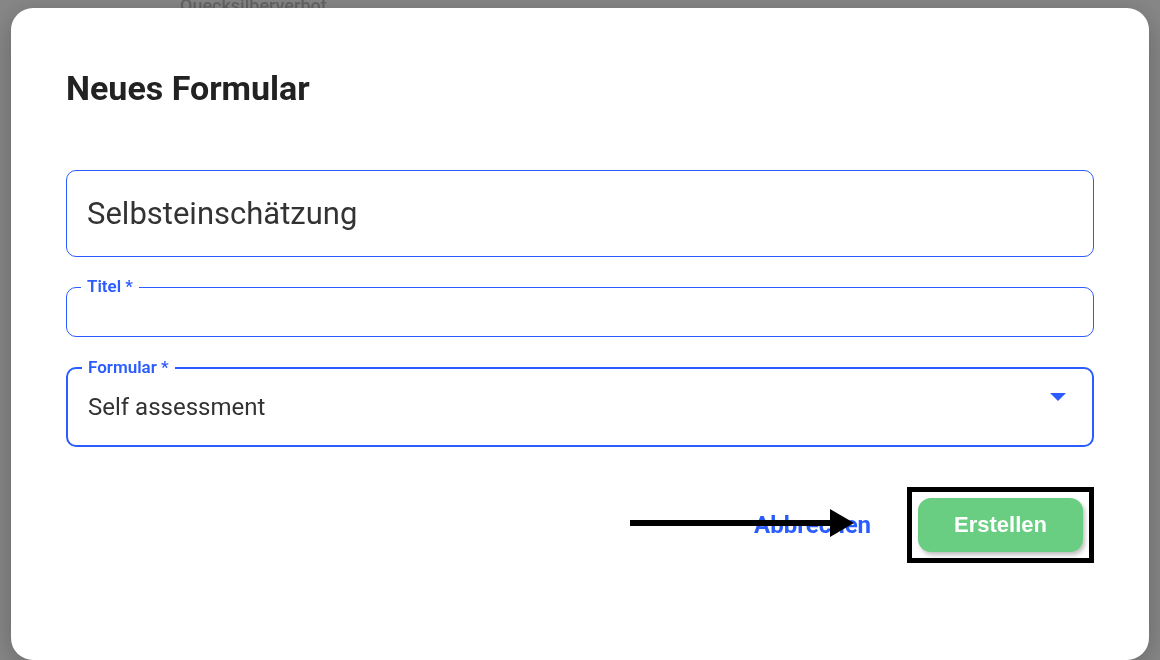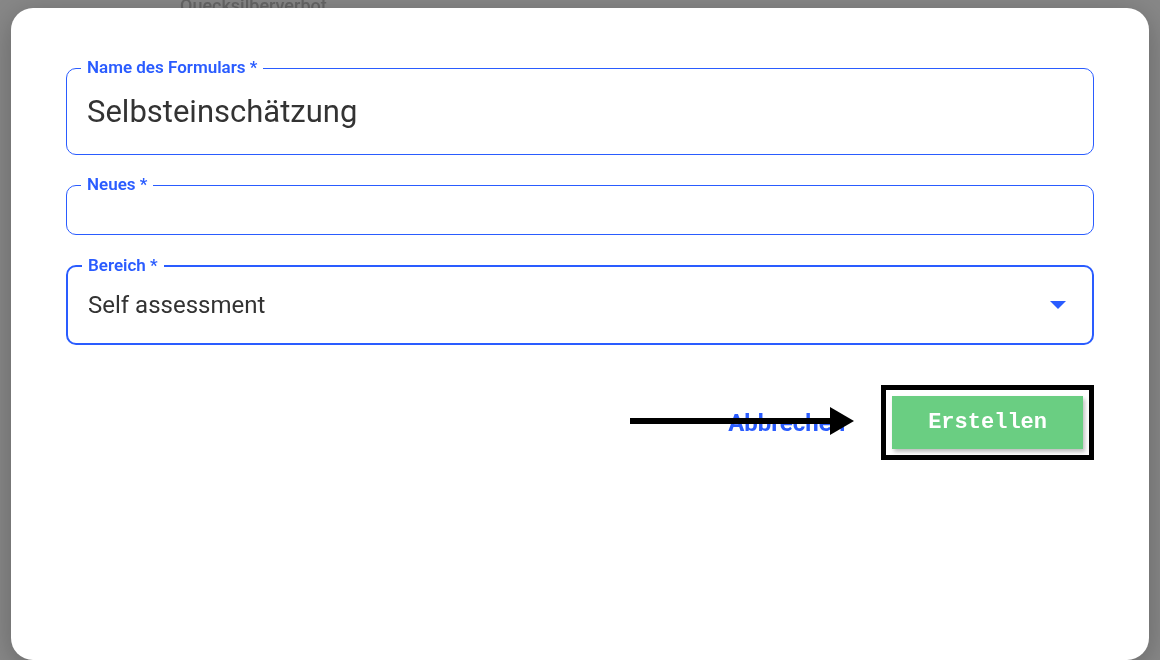--- a/index.html
+++ b/index.html
@@ -60,21 +60,21 @@
     width: 100%;
     border: none;
     outline: none;
     font-size: 31px;
     color: #333;
     font-family: inherit;
     background: transparent;
   }
   .select-wrap {
     display: flex;
-    align-items: center;
+    align-items: flex-start;
     justify-content: space-between;
   }
   .select-value {
     font-size: 24px;
     color: #333;
   }
   .dropdown-caret {
     width: 0;
     height: 0;
     border-left: 8px solid transparent;
@@ -106,22 +106,22 @@
     display: inline-block;
   }
   .btn-create {
     background: #6ace82;
     border: none;
     color: #fff;
     font-size: 22px;
     font-weight: 600;
     cursor: pointer;
     padding: 14px 36px;
-    border-radius: 0;
-    font-family: Liberation Mono, monospace;
+    border-radius: 13px;
+    font-family: Liberation Sans, sans-serif;
     box-shadow: 2px 3px 4px rgba(0,0,0,0.25);
   }
   .arrow {
     position: absolute;
     right: 240px;
     top: 22px;
     display: flex;
     align-items: center;
     pointer-events: none;
   }
@@ -137,32 +137,32 @@
     border-bottom: 14px solid transparent;
     border-left: 24px solid #000;
   }
 </style>
 </head>
 <body>
 
 <div class="bg-text">Quecksilberverbot</div>
 
 <div class="dialog">
+  <h1 class="dialog-title">Neues Formular</h1>
 
   <div class="field">
-    <span class="field-label">Name des Formulars *</span>
     <input class="field-input" type="text" value="Selbsteinschätzung" style="">
   </div>
 
   <div class="field">
-    <span class="field-label">Neues *</span>
+    <span class="field-label">Titel *</span>
   </div>
 
   <div class="field focused">
-    <span class="field-label">Bereich *</span>
+    <span class="field-label">Formular *</span>
     <div class="select-wrap">
       <span class="select-value">Self assessment</span>
       <span class="dropdown-caret"></span>
     </div>
   </div>
 
   <div class="actions">
     <div class="arrow">
       <div class="arrow-line"></div>
       <div class="arrow-head"></div>

